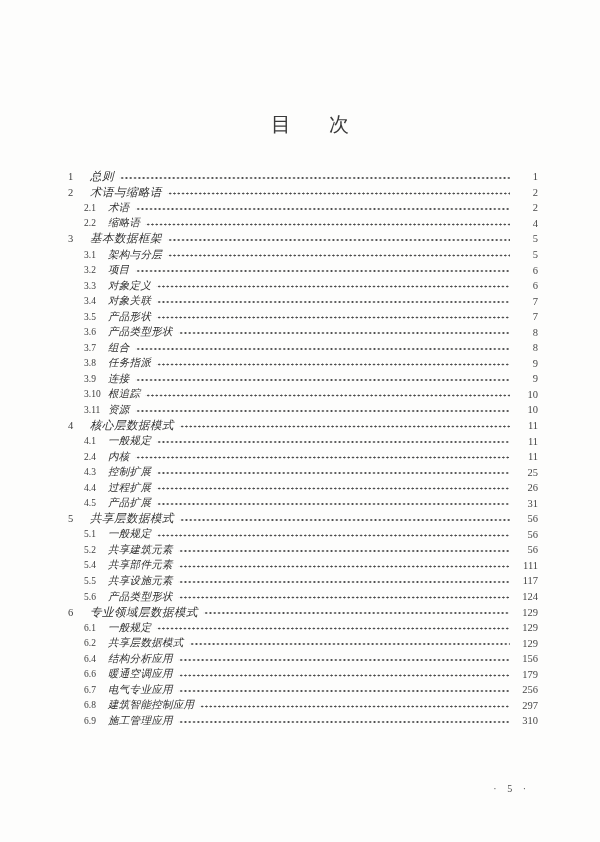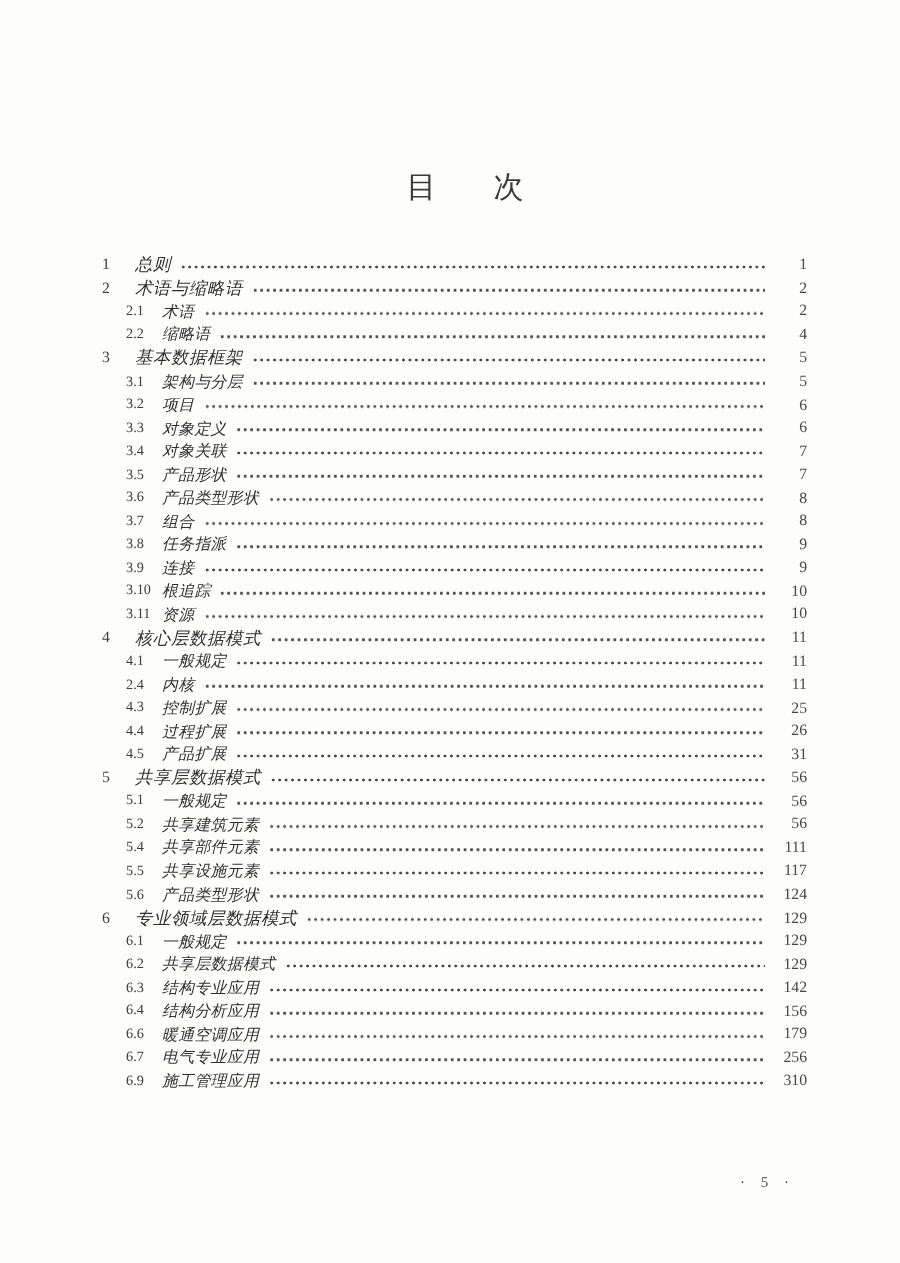--- a/index.html
+++ b/index.html
@@ -259,42 +259,42 @@
     <span class="dots"></span>
     <span class="pg">129</span>
   </div>
       <div class="row level-2">
     <span class="num">6.2</span>
     <span class="label">共享层数据模式</span>
     <span class="dots"></span>
     <span class="pg">129</span>
   </div>
       <div class="row level-2">
-    <span class="num">6.3</span>
-    <span class="label">结构专业应用</span>
-    <span class="dots"></span>
-    <span class="pg">142</span>
-  </div>
-      <div class="row level-2">
     <span class="num">6.4</span>
     <span class="label">结构分析应用</span>
     <span class="dots"></span>
     <span class="pg">156</span>
   </div>
       <div class="row level-2">
     <span class="num">6.6</span>
     <span class="label">暖通空调应用</span>
     <span class="dots"></span>
     <span class="pg">179</span>
   </div>
       <div class="row level-2">
     <span class="num">6.7</span>
     <span class="label">电气专业应用</span>
     <span class="dots"></span>
     <span class="pg">256</span>
+  </div>
+      <div class="row level-2">
+    <span class="num">6.8</span>
+    <span class="label">建筑智能控制应用</span>
+    <span class="dots"></span>
+    <span class="pg">297</span>
   </div>
       <div class="row level-2">
     <span class="num">6.9</span>
     <span class="label">施工管理应用</span>
     <span class="dots"></span>
     <span class="pg">310</span>
   </div>
     </div>
   <div class="footer">· 5 ·</div>
 </div>

